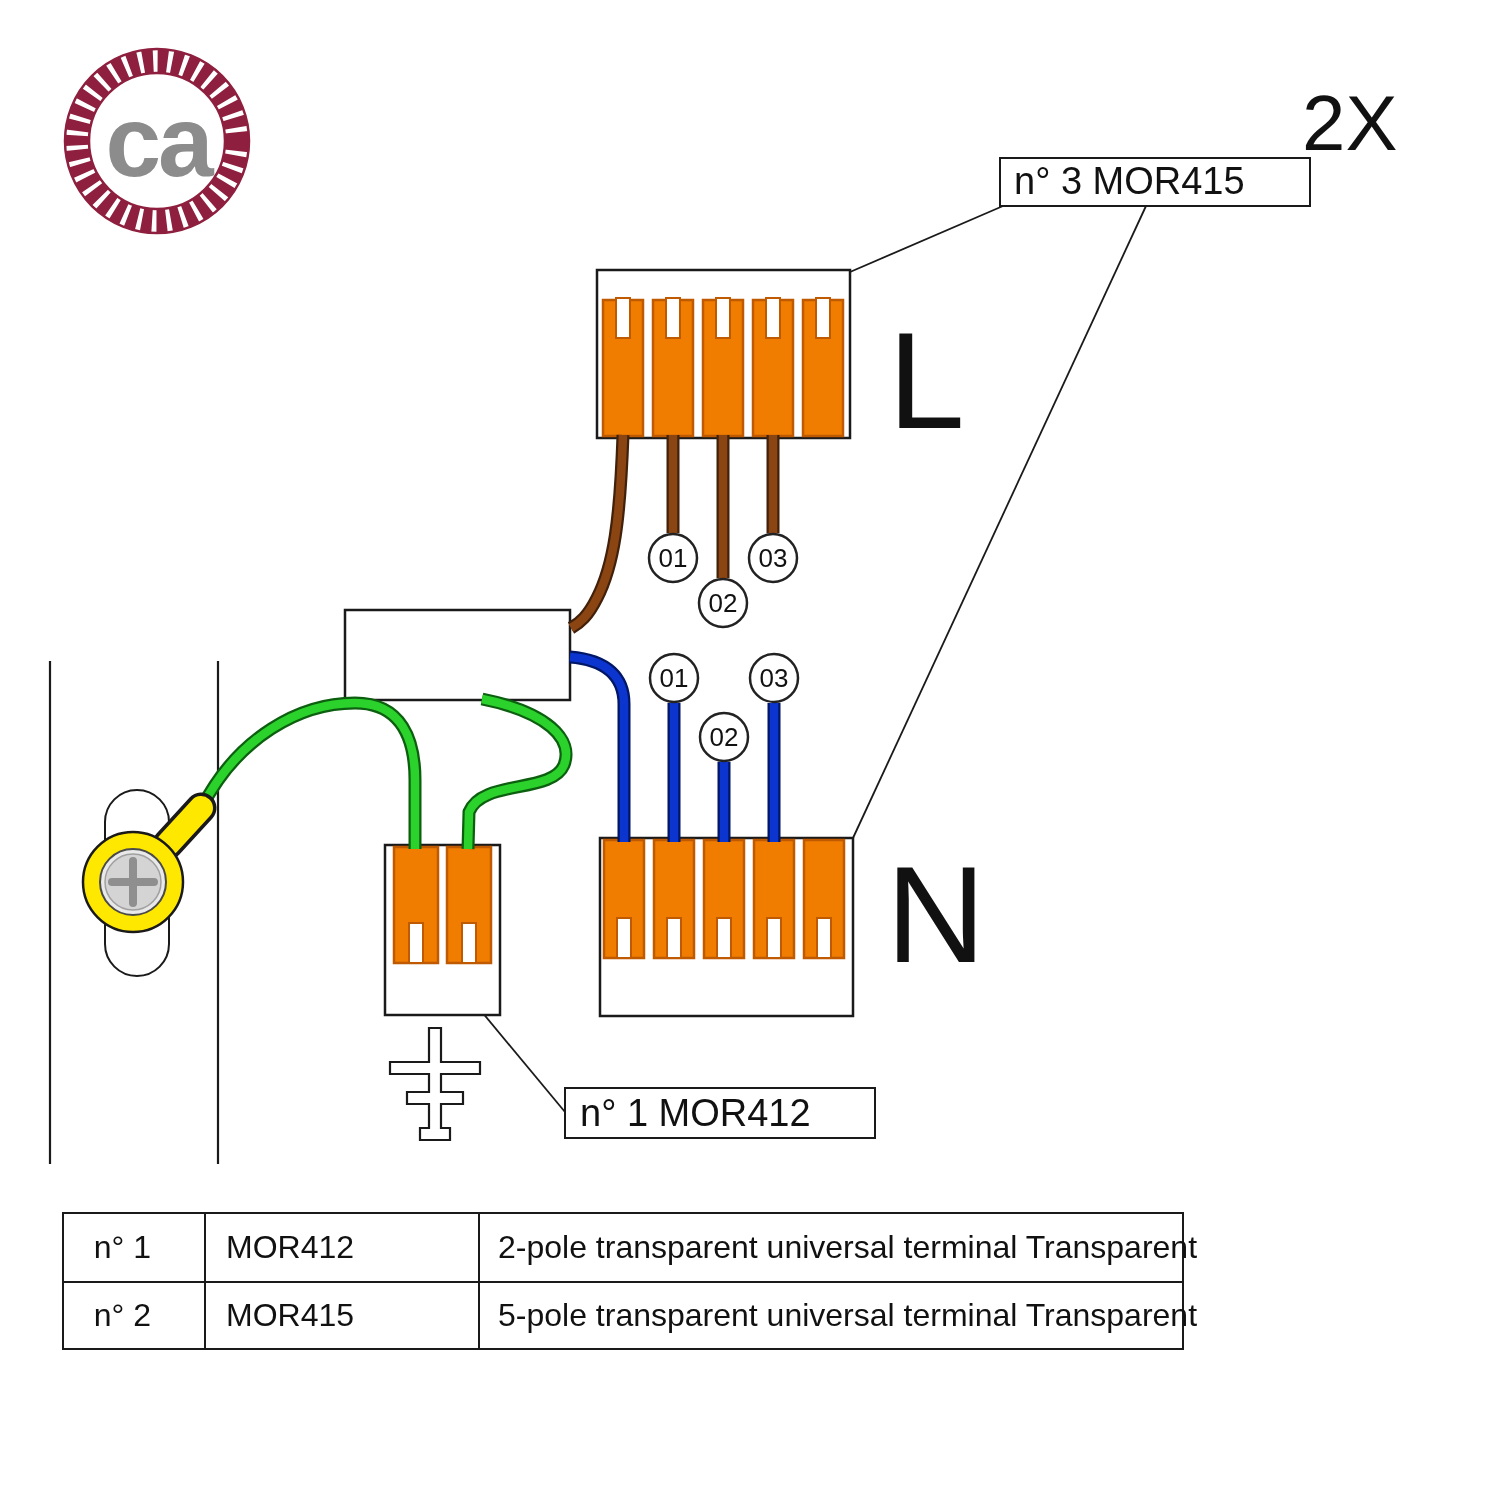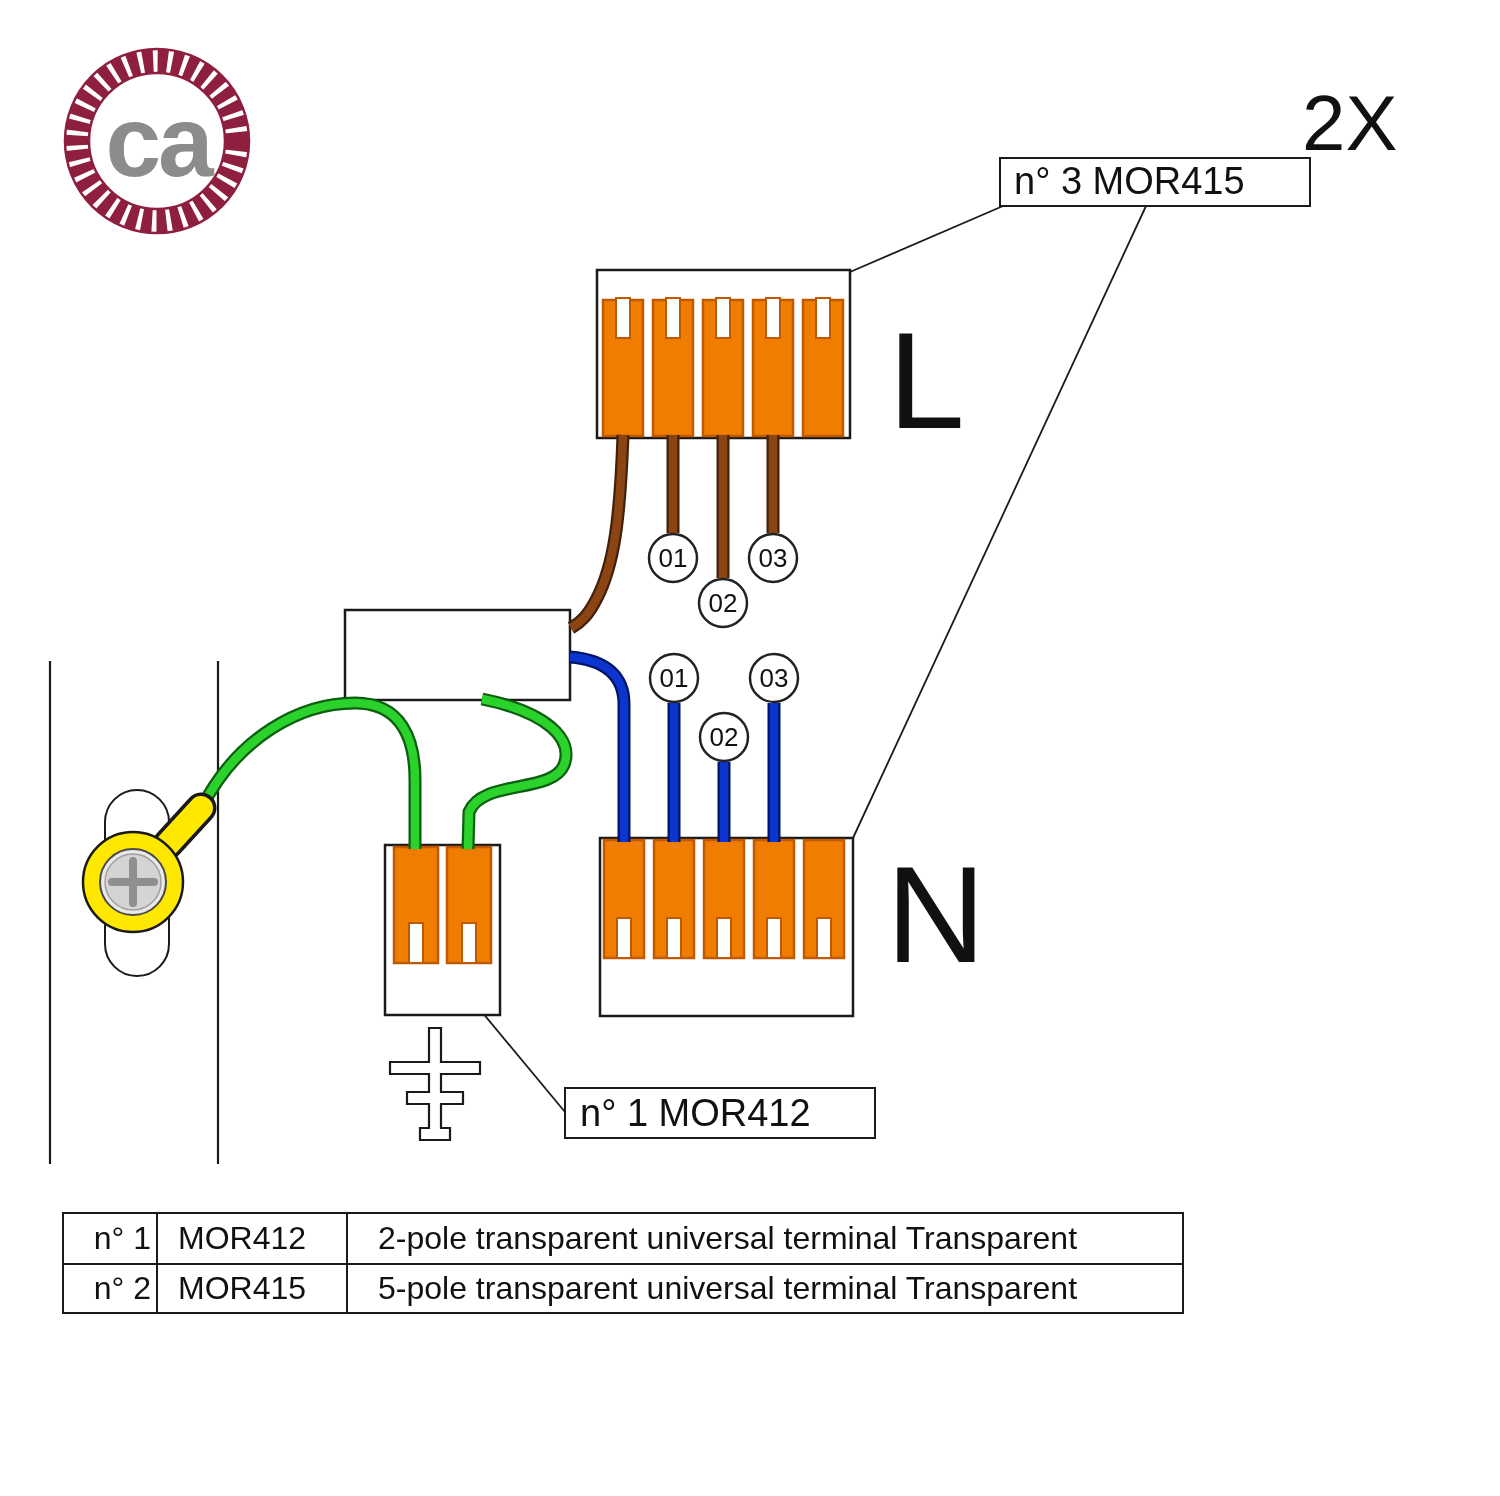--- a/index.html
+++ b/index.html
@@ -45,26 +45,26 @@
   .earth-symbol { fill: #fff; stroke: #1a1a1a; stroke-width: 2.2; }
 
   .rope-ring { fill: none; stroke: var(--logo-maroon, #8E1F3E); stroke-width: 24; stroke-dasharray: 10 4.5; }
   .rope-edge { fill: none; stroke: var(--logo-maroon, #8E1F3E); stroke-width: 2.5; }
   .logo-text { font-size: 100px; font-weight: bold; fill: #8C8C8C; text-anchor: middle; letter-spacing: -3px; }
 
   .parts-table {
     position: absolute; left: 62px; top: 1212px; width: 1122px;
     border: 2px solid #1a1a1a; background: #fff;
   }
-  .t-row { display: grid; grid-template-columns: 92px 190px 1fr; height: 49px; }
+  .t-row { display: grid; grid-template-columns: 92px 190px 1fr; height: 67px; gap: 48px; }
   .t-row + .t-row { border-top: 2px solid #1a1a1a; text-align: center; }
   .t-cell { display: flex; align-items: center; font-size: 32px; color: #111; white-space: nowrap; }
   .c-qty  { justify-content: flex-end; padding-right: 5px; }
   .c-code { padding-left: 20px; border-left: 2px solid #1a1a1a; }
-  .c-desc { padding-left: 30px; border-left: 2px solid #1a1a1a; }
+  .c-desc { padding-left: 18px; border-left: 2px solid #1a1a1a; margin-left: 36px; }
 </style>
 </head>
 <body>
 
 <div id="page">
 
   <svg id="diagram" width="1500" height="1496" viewBox="0 0 1500 1496" xmlns="http://www.w3.org/2000/svg">
 
     <line class="wall-line" x1="50" y1="661" x2="50" y2="1164"></line>
     <line class="wall-line" x1="218" y1="661" x2="218" y2="1164"></line>

